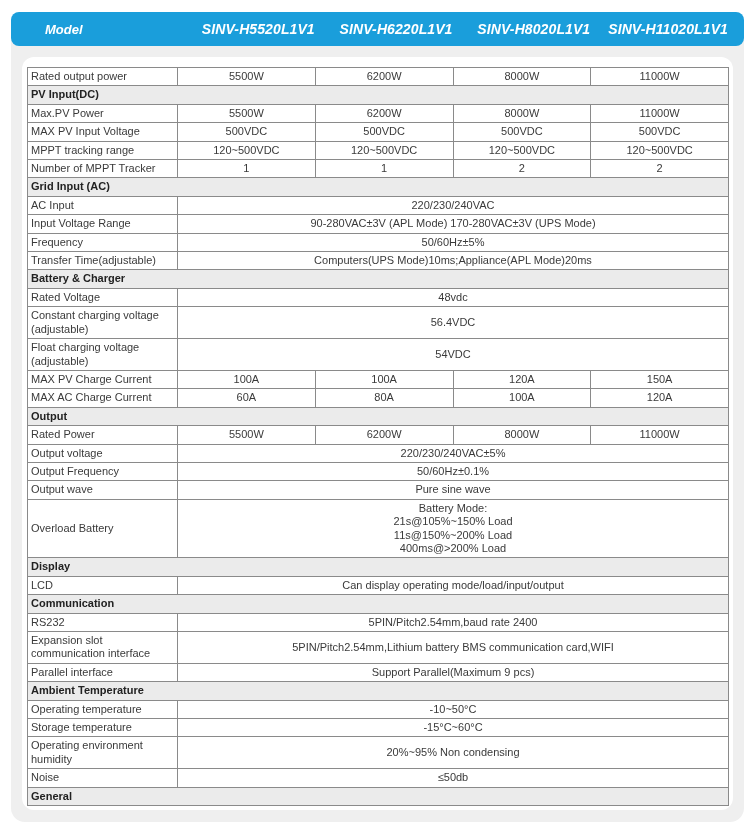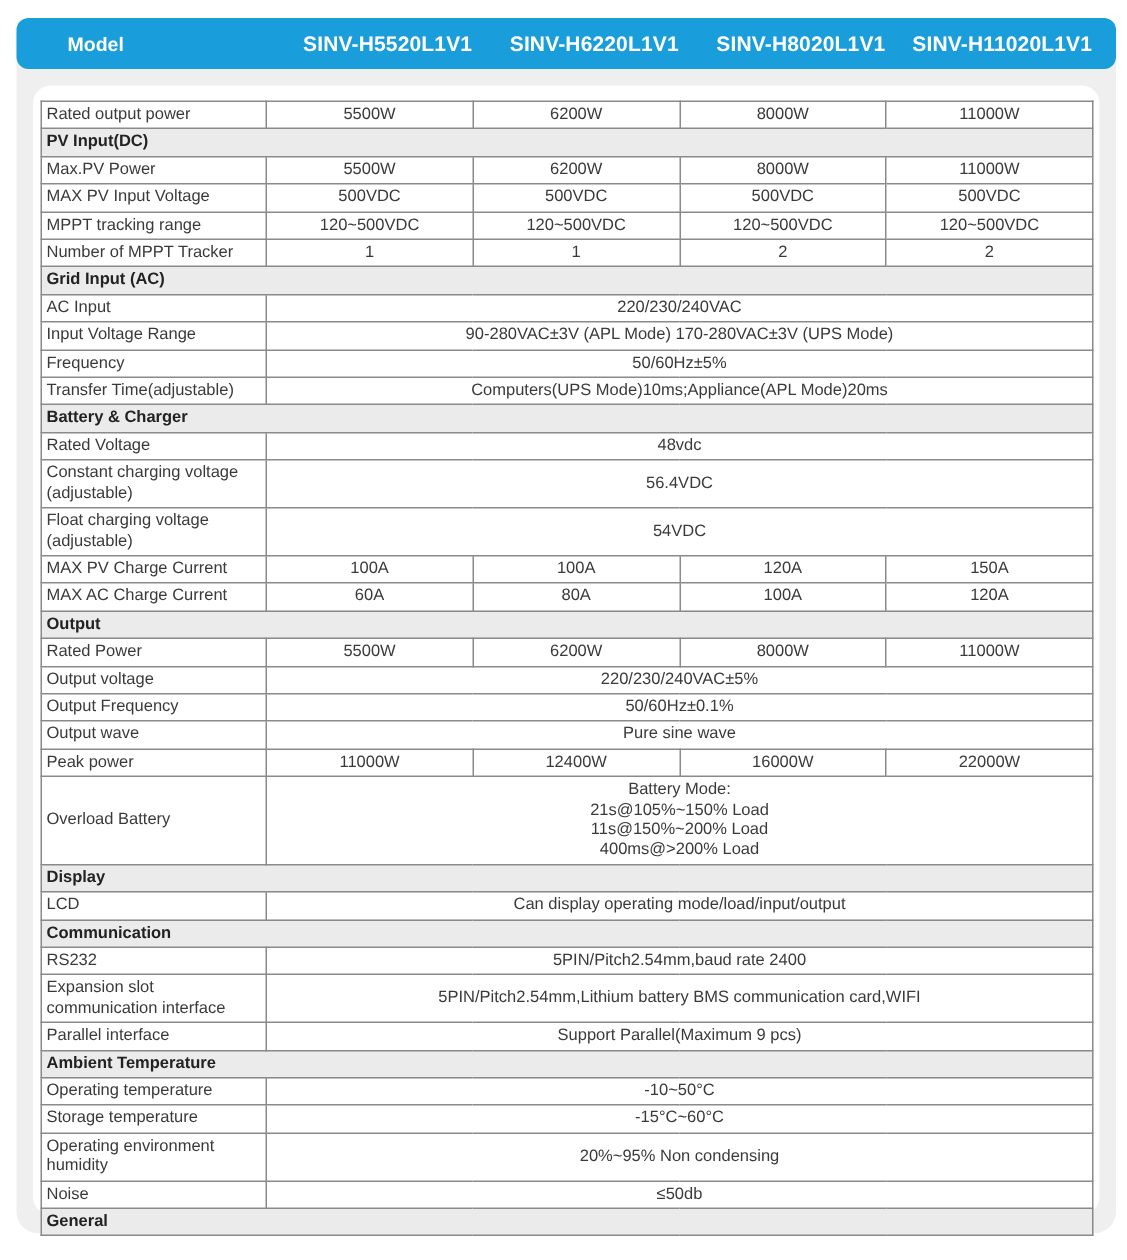--- a/index.html
+++ b/index.html
@@ -36,21 +36,21 @@
     text-align:left; padding-left:3px;
   }
   col.c-label { width:150px; }
   col.c-data  { width:137.75px; }
 </style>
 </head>
 <body>
 
 <div class="panel" style="background: rgb(239, 239, 239);">
 
-  <div class="topbar" style="background: rgb(26, 158, 219);">
+  <div class="topbar" style="background: rgb(26, 158, 219); font-style: italic;">
     <div class="m-label">Model</div>
     <div class="m-name">SINV-H5520L1V1</div>
     <div class="m-name">SINV-H6220L1V1</div>
     <div class="m-name">SINV-H8020L1V1</div>
     <div class="m-name">SINV-H11020L1V1</div>
   </div>
 
   <div class="card">
     <table class="spec">
       <colgroup>
@@ -163,27 +163,20 @@
           </tr>
           <tr>
             <td class="lbl">Output Frequency</td>
             <td class="val" colspan="4">50/60Hz±0.1%</td>
           </tr>
           <tr>
             <td class="lbl">Output wave</td>
             <td class="val" colspan="4">Pure sine wave</td>
           </tr>
           <tr>
-            <td class="lbl">Peak power</td>
-            <td class="val">11000W</td>
-            <td class="val">12400W</td>
-            <td class="val">16000W</td>
-            <td class="val">22000W</td>
-          </tr>
-          <tr>
             <td class="lbl">Overload Battery</td>
             <td class="val" colspan="4">Battery Mode:<br>21s@105%~150% Load<br>11s@150%~200% Load<br>400ms@&gt;200% Load</td>
           </tr>
           <tr class="section">
             <td colspan="5">Display</td>
           </tr>
           <tr>
             <td class="lbl">LCD</td>
             <td class="val" colspan="4">Can display operating mode/load/input/output</td>
           </tr>

